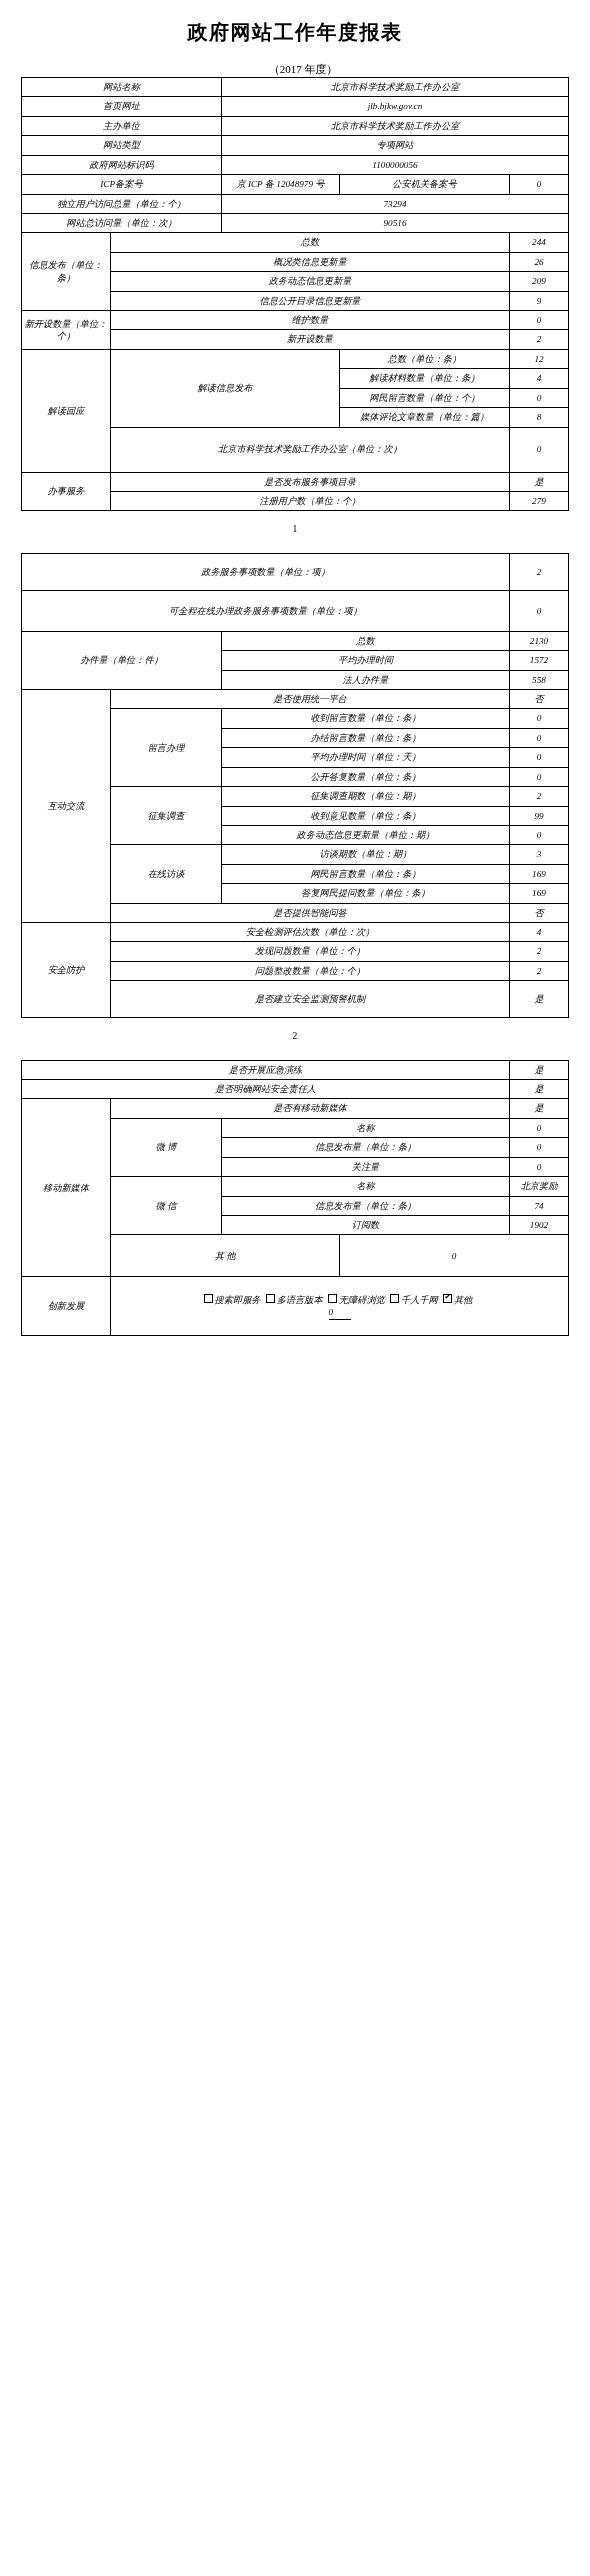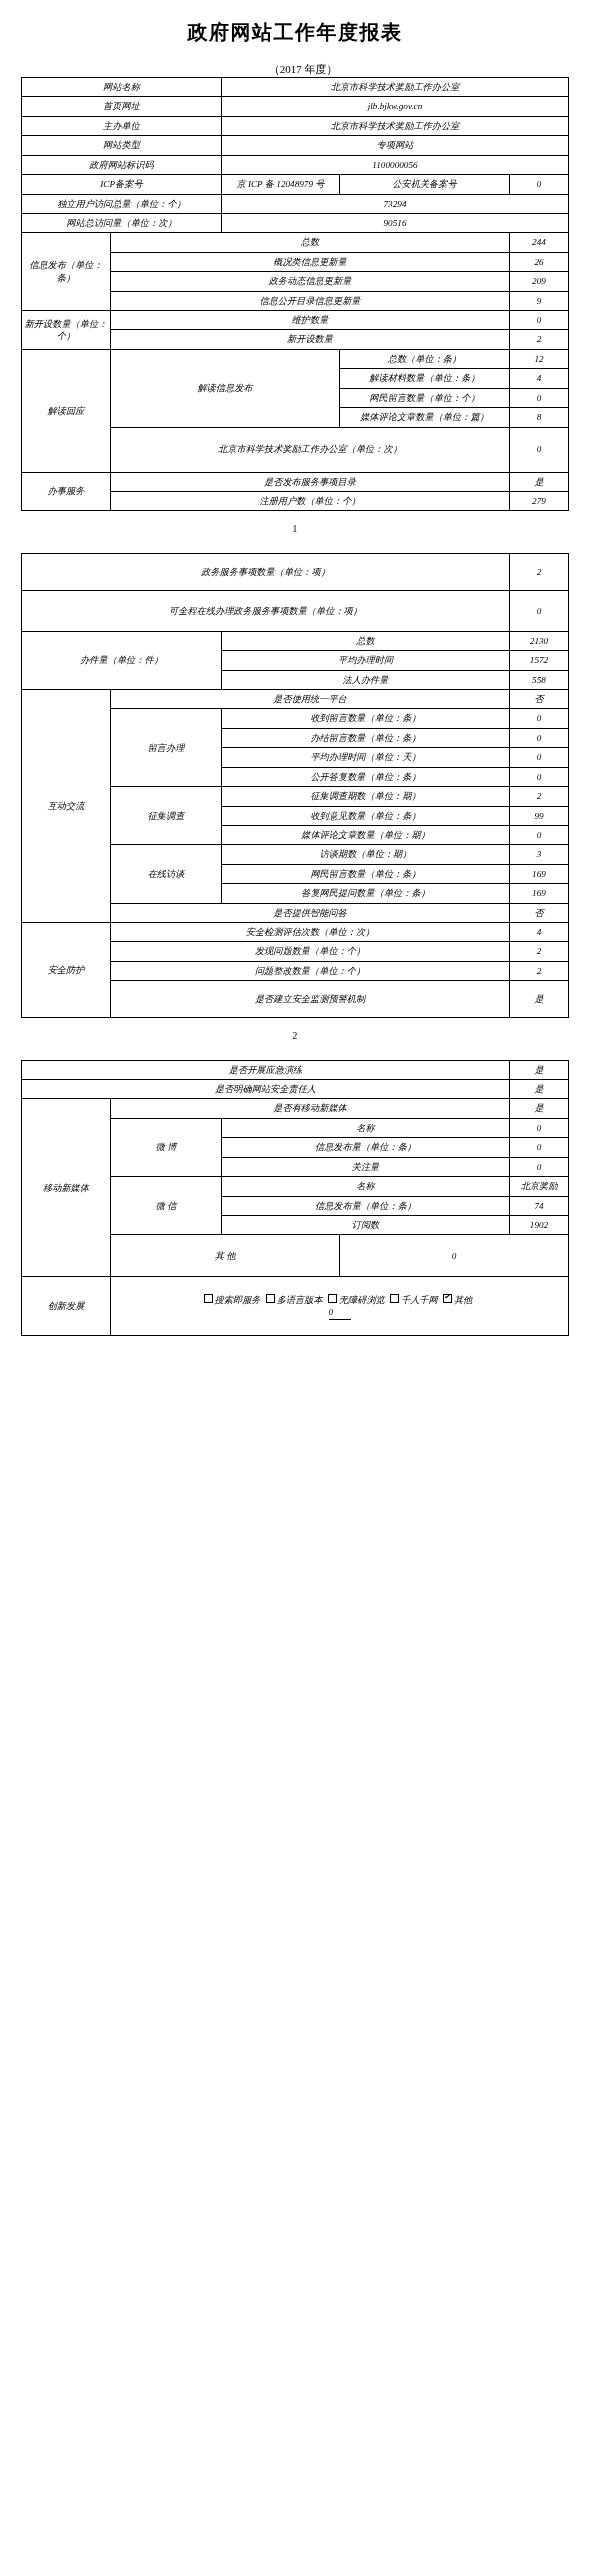--- a/index.html
+++ b/index.html
@@ -271,21 +271,21 @@
     <tr>
       <td class="lbl" rowspan="3">征集调查</td>
       <td class="lbl" colspan="2">征集调查期数（单位：期）</td>
       <td class="val">2</td>
     </tr>
     <tr>
       <td class="lbl" colspan="2">收到意见数量（单位：条）</td>
       <td class="val">99</td>
     </tr>
     <tr>
-      <td class="lbl" colspan="2">媒体评论文章数量（单位：期）</td>
+      <td class="lbl" colspan="2">政务动态信息更新量（单位：期）</td>
       <td class="val">0</td>
     </tr>
 
     <tr>
       <td class="lbl" rowspan="3">在线访谈</td>
       <td class="lbl" colspan="2">访谈期数（单位：期）</td>
       <td class="val">3</td>
     </tr>
     <tr>
       <td class="lbl" colspan="2">网民留言数量（单位：条）</td>

